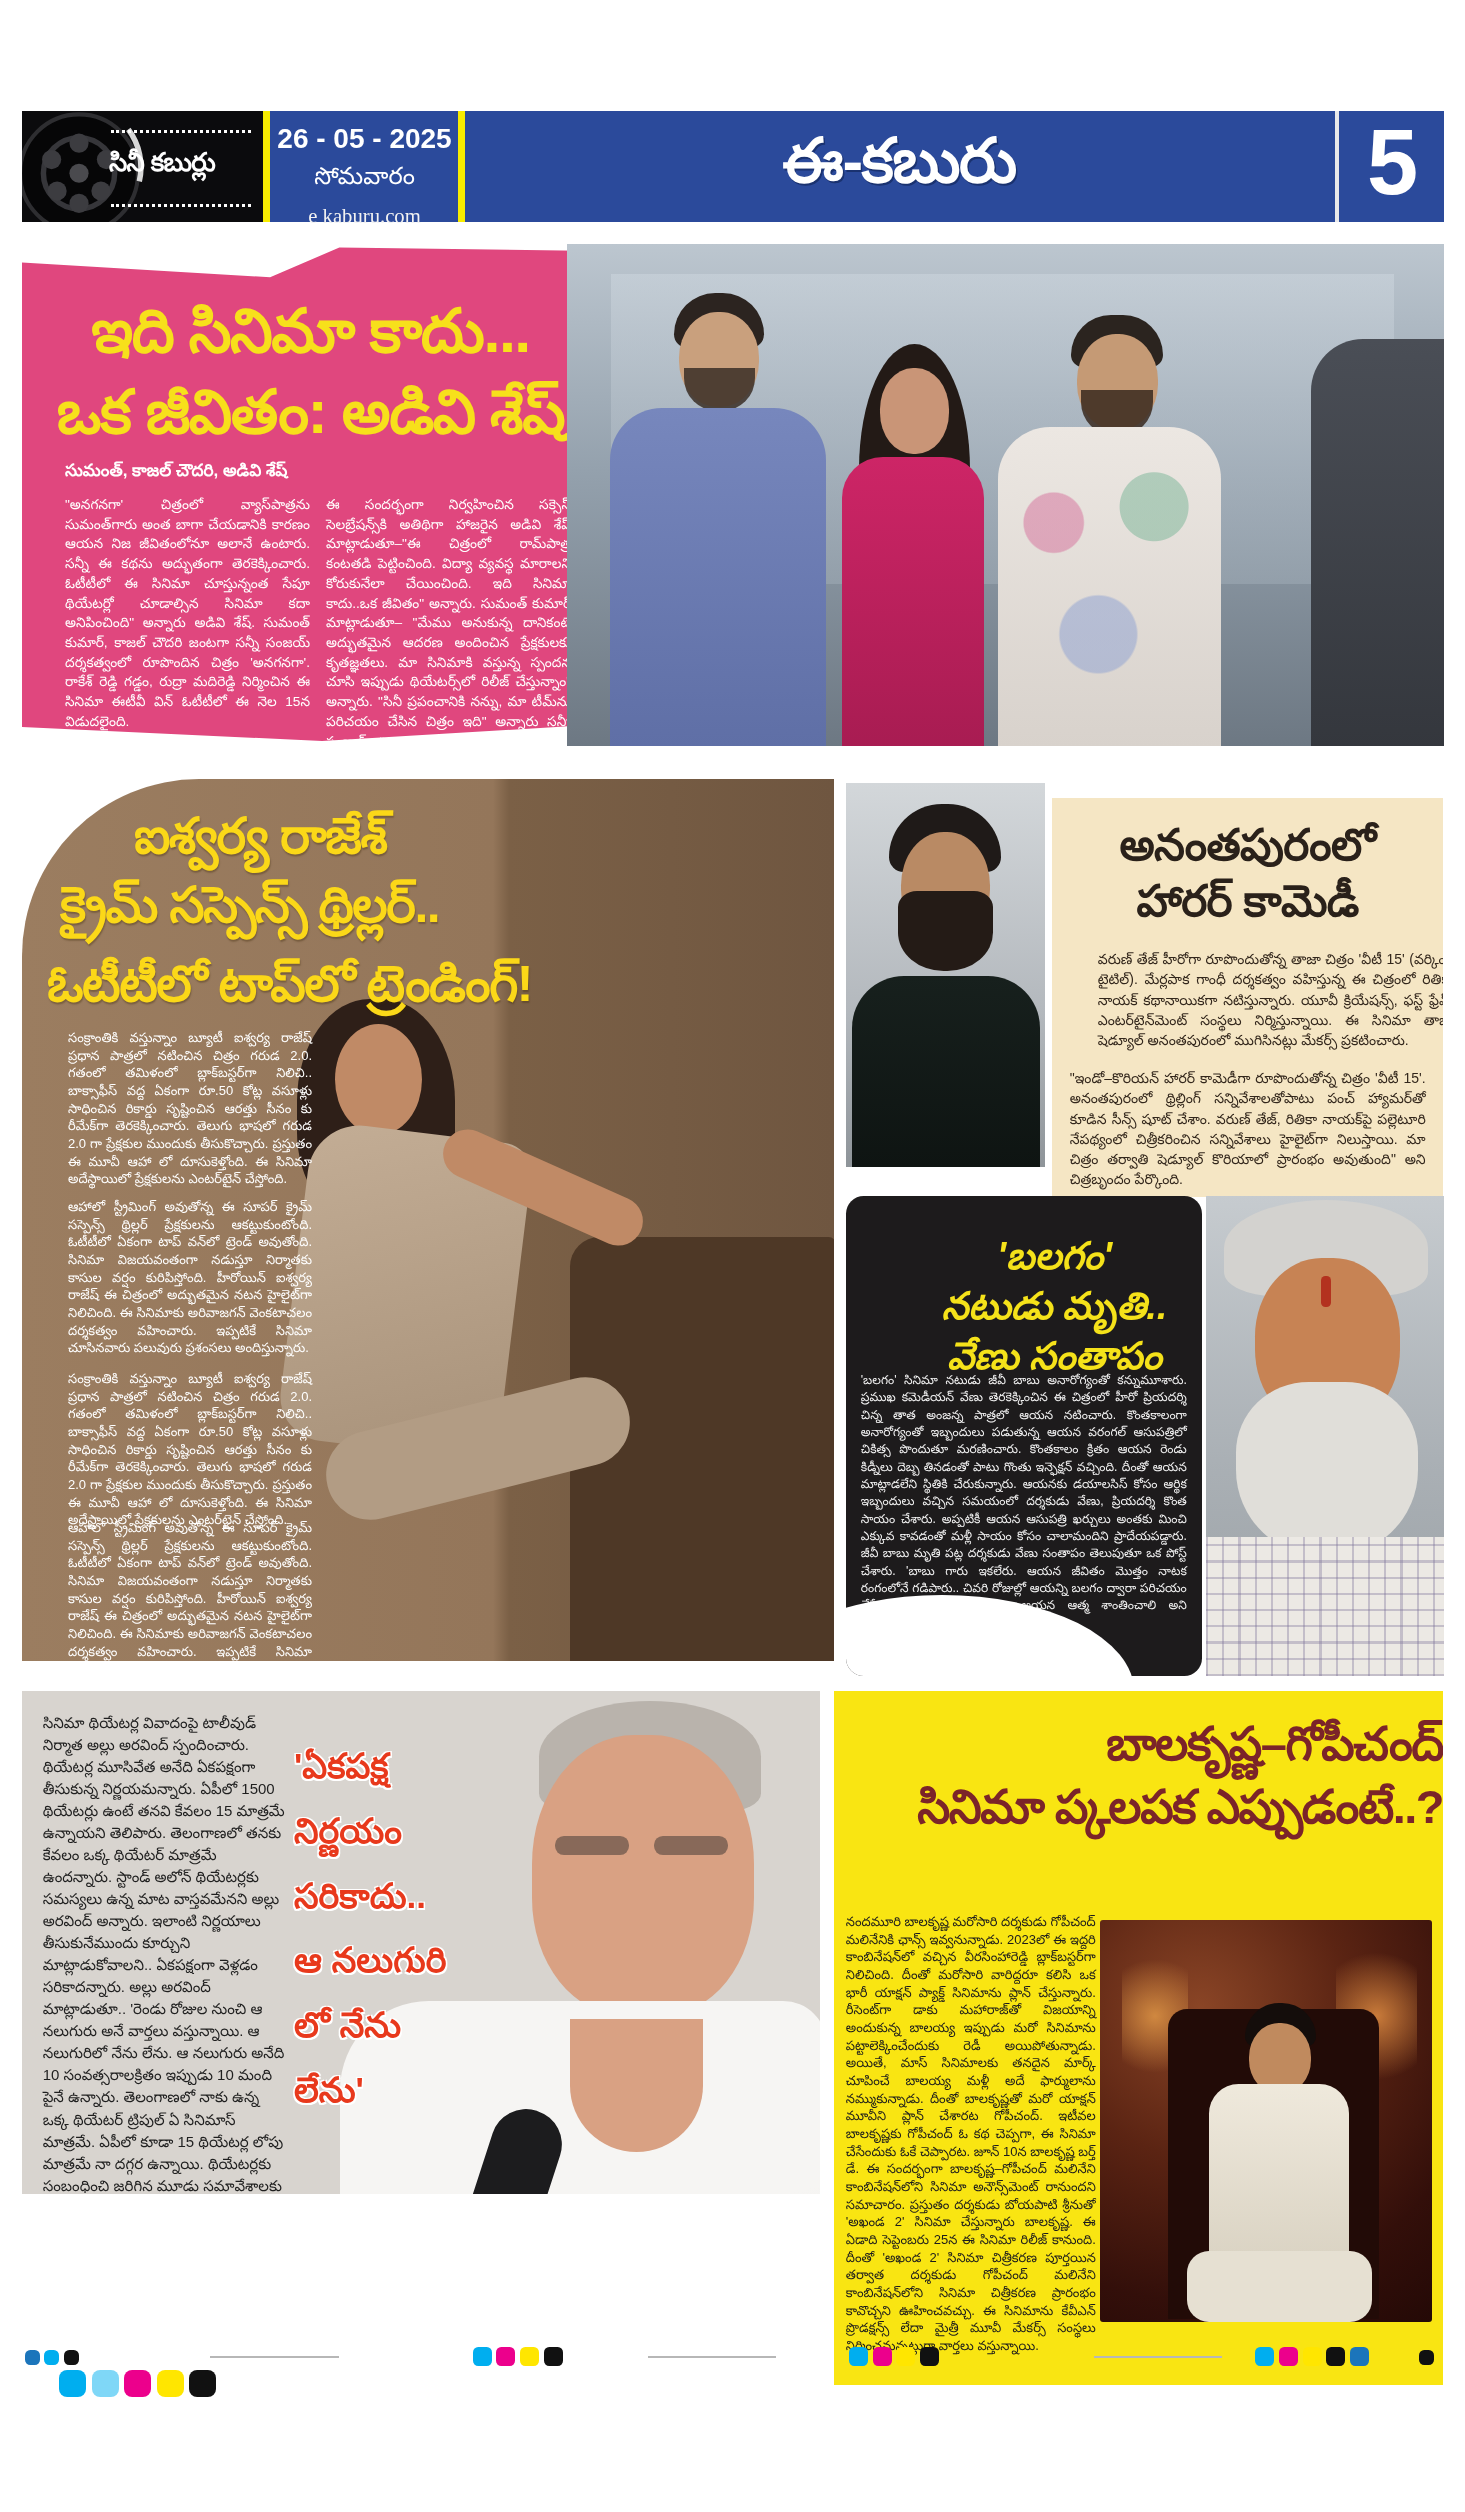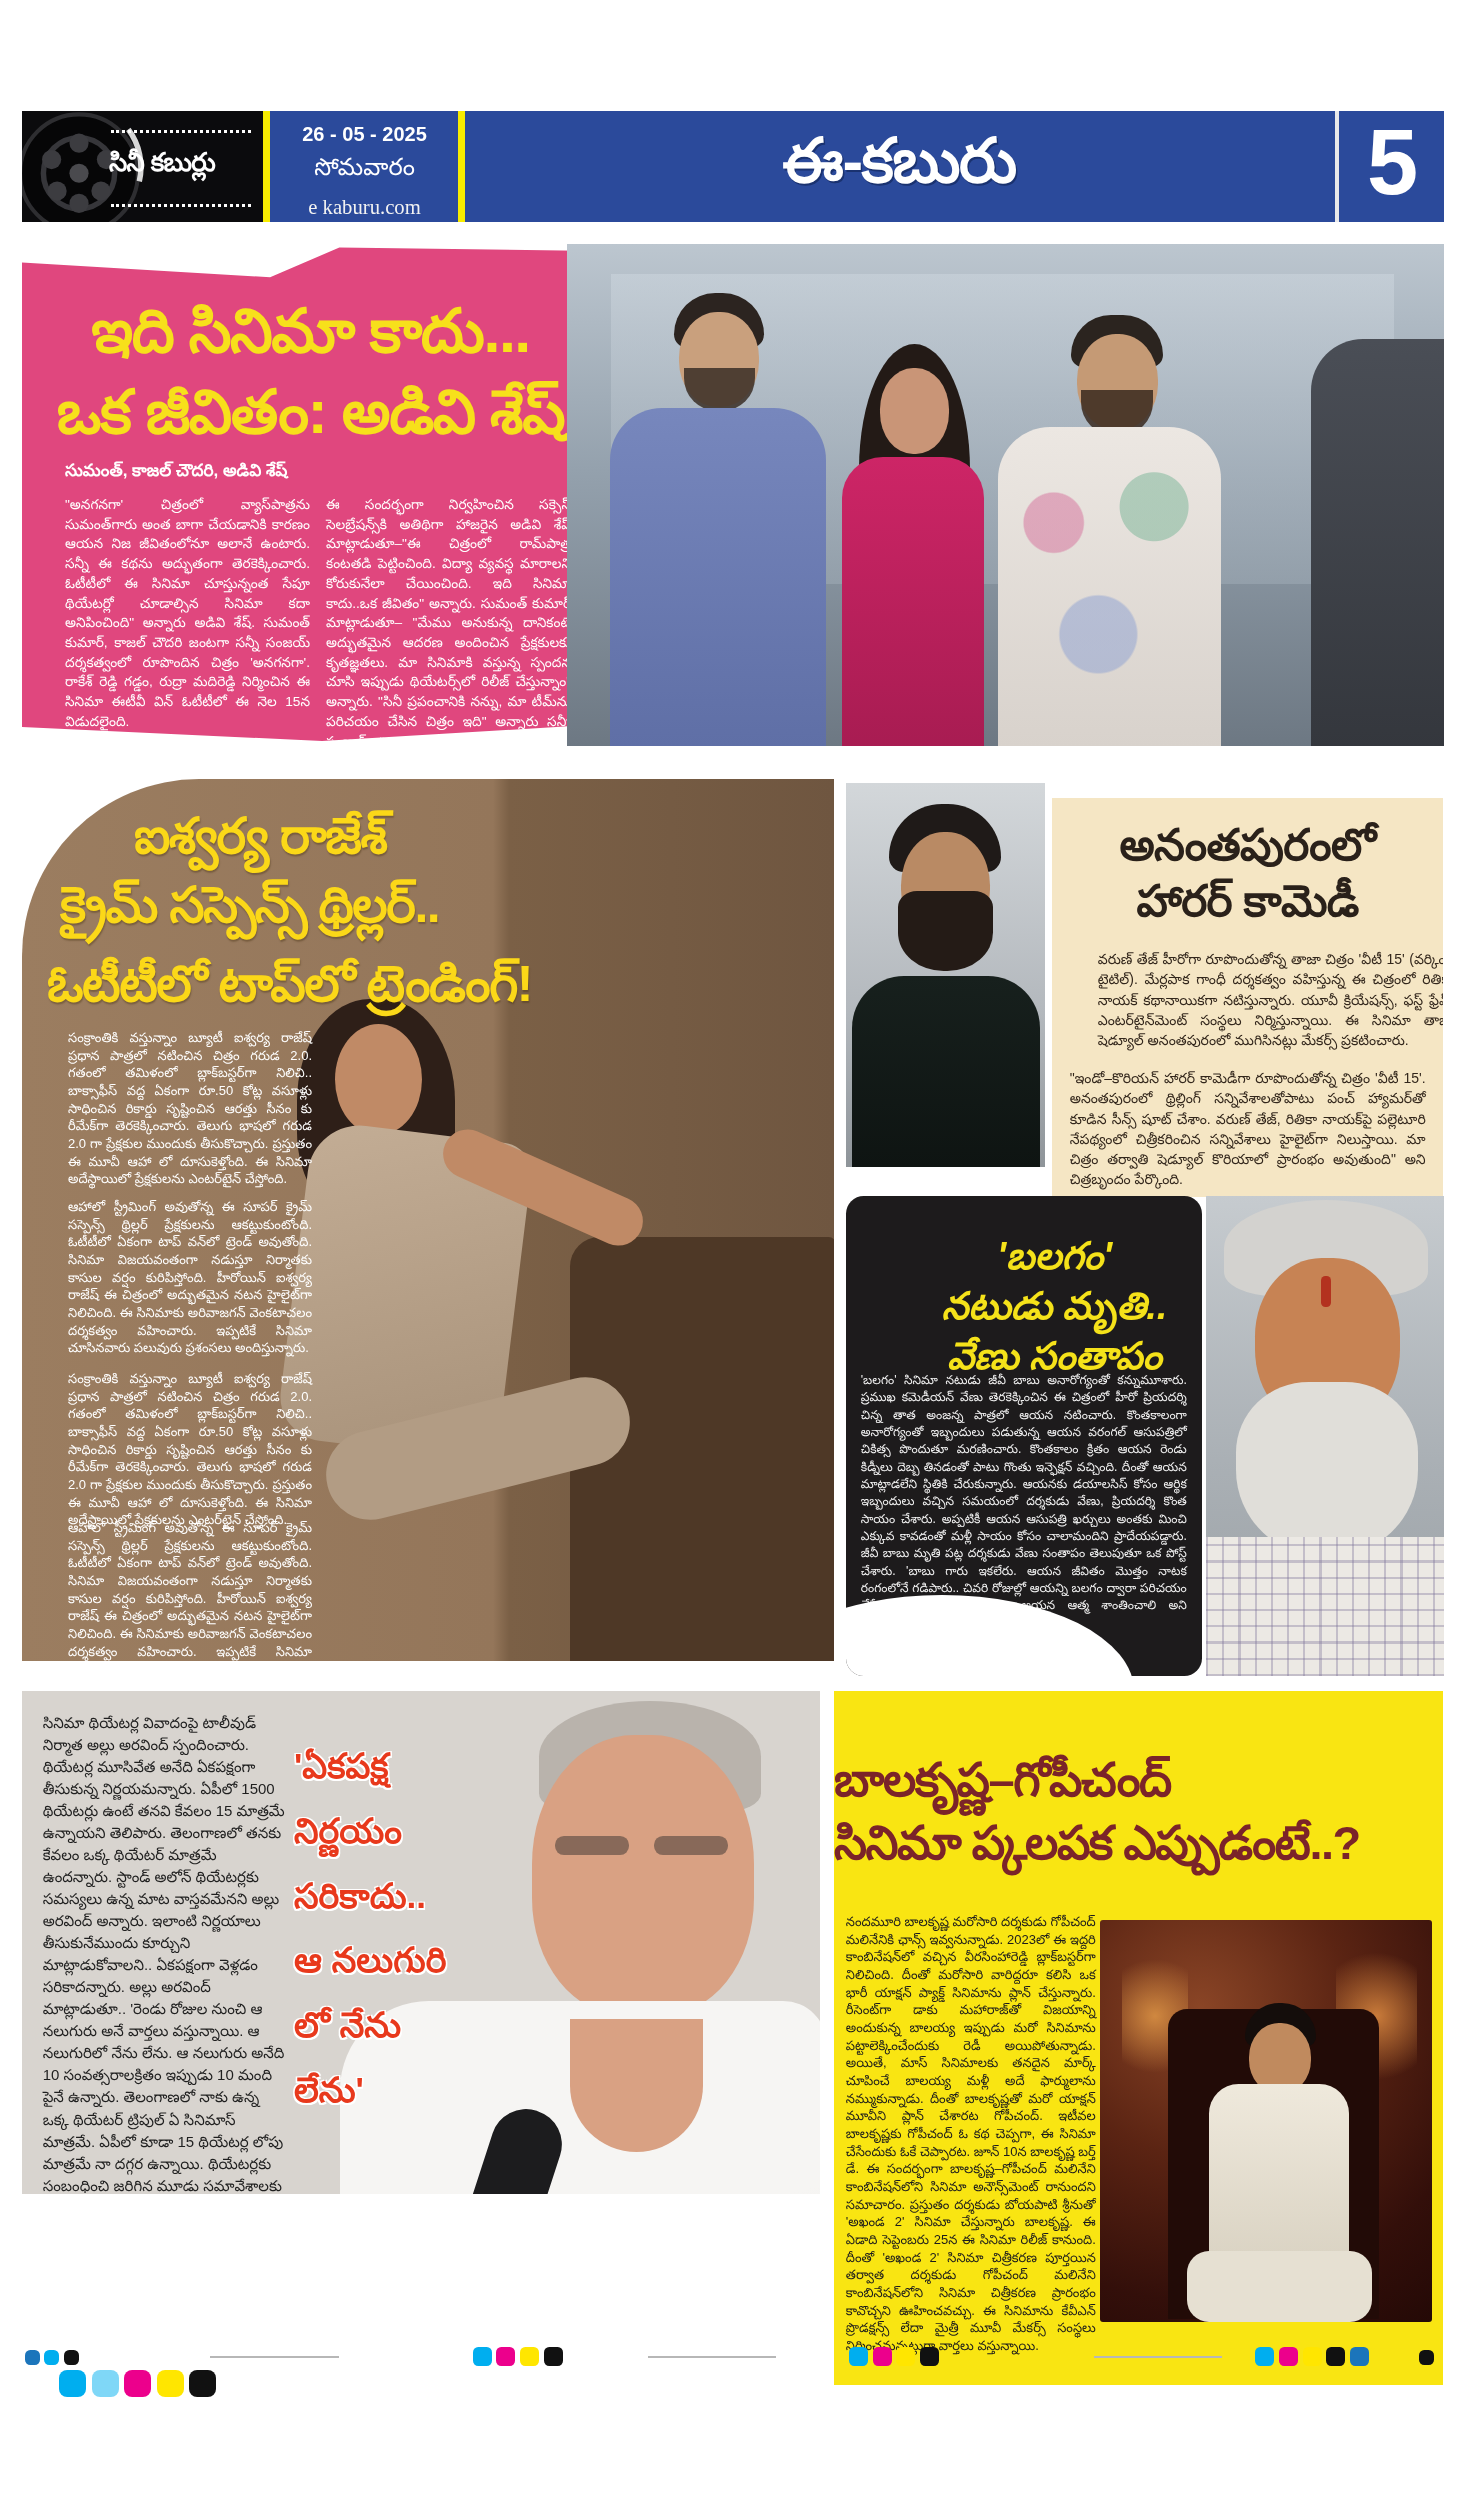--- a/index.html
+++ b/index.html
@@ -8,21 +8,21 @@
 
   
   .header{position:absolute;left:22px;top:111px;width:1422px;height:111px;background:#2b4a9b;}
   .logo-box{position:absolute;left:0;top:0;width:241px;height:111px;background:#0b0b0d;overflow:hidden;}
   .reel-svg{position:absolute;left:-5.9px;top:-8.9px;width:137px;height:137px;}
   .logo-dots{position:absolute;left:89px;width:140px;height:0;border-top:3px dotted #fdfdfd;}
   .logo-text{position:absolute;left:87px;top:38px;width:151px;color:#ffffff;font-weight:bold;
              font-size:26px;line-height:1.05;letter-spacing:-0.7px;}
   .ydiv{position:absolute;top:0;width:7.4px;height:111px;background:#f7ec00;}
   .date-block{position:absolute;left:249px;top:0;width:187px;height:111px;color:#fff;text-align:center;}
-  .date-line{font-size:20px;font-weight:bold;margin-top:11.8px;}
+  .date-line{font-size:28px;font-weight:bold;margin-top:11.8px;}
   .day-line{font-size:24px;margin-top:7.4px;}
   .url-line{font-family:"Liberation Serif", serif;font-size:20.7px;margin-top:8.9px;color:#f2f2f2;}
   .masthead{position:absolute;left:443px;top:5.9px;width:868px;height:103px;display:flex;align-items:center;justify-content:center;
             color:#ffffff;font-size:62px;font-weight:bold;letter-spacing:-1.5px;text-shadow:1.5px 1.5px 0 #1a3270;}
   .pg-divider{position:absolute;left:1313px;top:0;width:3.7px;height:111px;background:#e9e9ea;}
   .page-num{position:absolute;left:1320px;top:-7.4px;width:101px;height:118px;display:flex;align-items:center;justify-content:center;
             color:#ffffff;font-size:92px;font-weight:bold;}
 
   
   .art1{position:absolute;left:22px;top:245px;width:577px;height:497px;background:#e0477e;
@@ -70,22 +70,22 @@
 
   
   .art5{position:absolute;left:22px;top:1691px;width:798px;height:503px;background:#d8d4cf;overflow:hidden;}
   .art5 .body{position:absolute;left:20.7px;top:20.7px;width:244px;color:#1f1f1f;font-size:15px;line-height:1.47;}
   .art5 .quote{position:absolute;left:272px;top:43px;width:196px;color:#e8391c;font-weight:bold;font-size:35px;
                line-height:1.85;white-space:pre-line;
                text-shadow:-1.5px -1.5px 0 #fff,1.5px -1.5px 0 #fff,-1.5px 1.5px 0 #fff,1.5px 1.5px 0 #fff,0 2.2px 0 #fff;}
 
   
   .art6{position:absolute;left:834px;top:1691px;width:609px;height:694px;background:#f9e512;overflow:hidden;}
-  .art6 .hl{position:absolute;left:0;top:20.7px;width:100%;text-align:left;color:#7b2429;
-            font-size:47px;font-weight:bold;line-height:1.35;letter-spacing:-1.5px;margin-top:36px;}
+  .art6 .hl{position:absolute;left:0;top:20.7px;width:100%;text-align:right;color:#7b2429;
+            font-size:47px;font-weight:bold;line-height:1.35;letter-spacing:-1.5px;}
   .art6 .body{position:absolute;left:11.8px;top:222px;width:250px;color:#1c1c1c;font-size:13px;line-height:1.36;text-align:justify;}
   .photo-bala{position:absolute;left:266px;top:229px;width:332px;height:402px;overflow:hidden;border-radius:3px;
               background:radial-gradient(circle at 30% 22%,#8a4526 0%,#5b2413 38%,#330f0a 75%,#240906 100%);}
 
   
   .mark{position:absolute;border-radius:5.2px;}
   .mark-line{position:absolute;height:2.2px;background:#b7b7b7;}
 </style>
 </head>
 <body>

